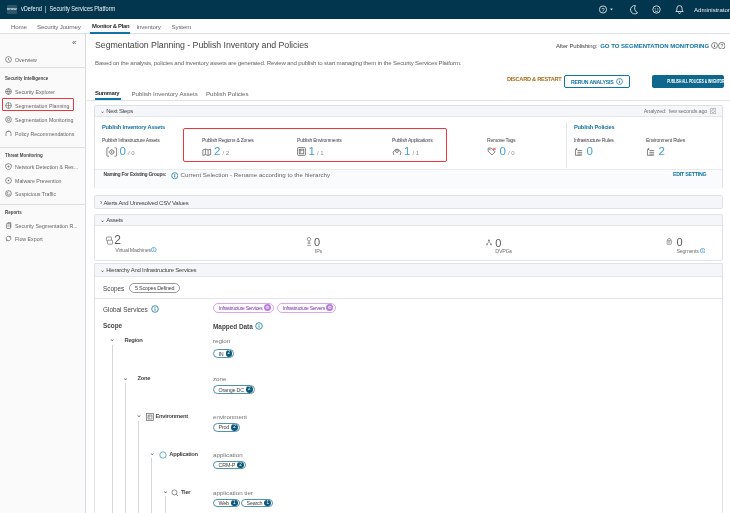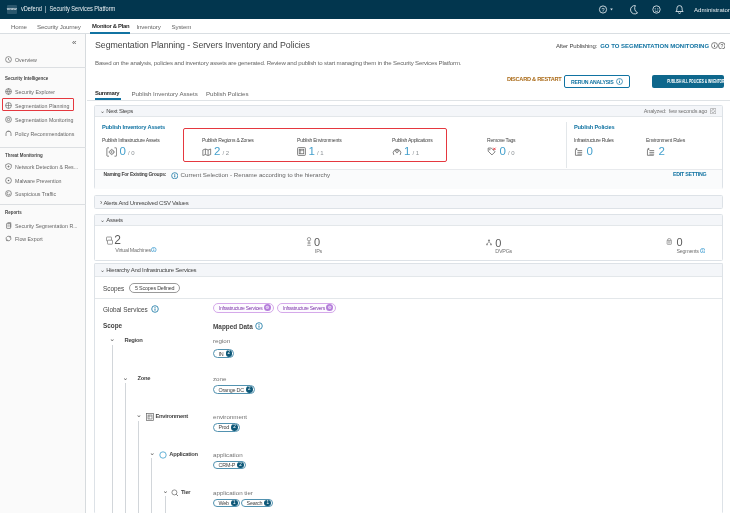--- a/index.html
+++ b/index.html
@@ -131,21 +131,21 @@
         <path d="M2.5 3 h2.2 M2.5 4.2 h2.2" stroke="#666" stroke-width="0.5"></path>
       </svg><span class="st">Security Segmentation R...</span></div>
     <div class="sideitem" style="top:201px"><svg class="sicon" width="7" height="7" viewBox="0 0 7 7">
         <path d="M1.2 4.5 a2.5 2.5 0 0 1 4.3 -2.4 M5.8 2.5 a2.5 2.5 0 0 1 -4.3 2.4" fill="none" stroke="#666" stroke-width="0.7"></path>
         <path d="M5.5 0.8 l0.3 1.7 l-1.7 -0.3 z M1.5 6.2 l-0.3 -1.7 l1.7 0.3 z" fill="#666"></path>
       </svg><span class="st">Flow Export</span></div>
   </div>
   <div class="collapse" style="position:absolute;left:72px;top:38px;font-size:8px;color:#555">«</div>
   <div id="redbox-side"></div>
 
-  <div id="title">Segmentation Planning - Servers Inventory and Policies</div>
+  <div id="title">Segmentation Planning - Publish Inventory and Policies</div>
   <div id="subtitle">Based on the analysis, policies and inventory assets are generated. Review and publish to start managing them in the Security Services Platform.</div>
   <div id="afterpub">After Publishing:&nbsp; <span id="gotolink">GO TO SEGMENTATION MONITORING</span>&nbsp;<svg width="7" height="7" viewBox="0 0 8 8" style="vertical-align:-1.2px">
       <circle cx="4" cy="4" r="3.4" fill="none" stroke="#555" stroke-width="0.8"></circle>
       <path d="M4 3.6 v2.2" stroke="#555" stroke-width="1"></path>
       <circle cx="4" cy="2.2" r="0.55" fill="#555"></circle>
     </svg><svg width="7.6" height="7.6" viewBox="0 0 8 8" style="vertical-align:-1.4px">
       <circle cx="4" cy="4" r="3.5" fill="none" stroke="#555" stroke-width="0.8"></circle>
       <text x="4" y="6" font-size="5.4" fill="#555" text-anchor="middle" font-family="Liberation Sans">?</text>
     </svg></div>
   <div id="discard">DISCARD &amp; RESTART</div>

